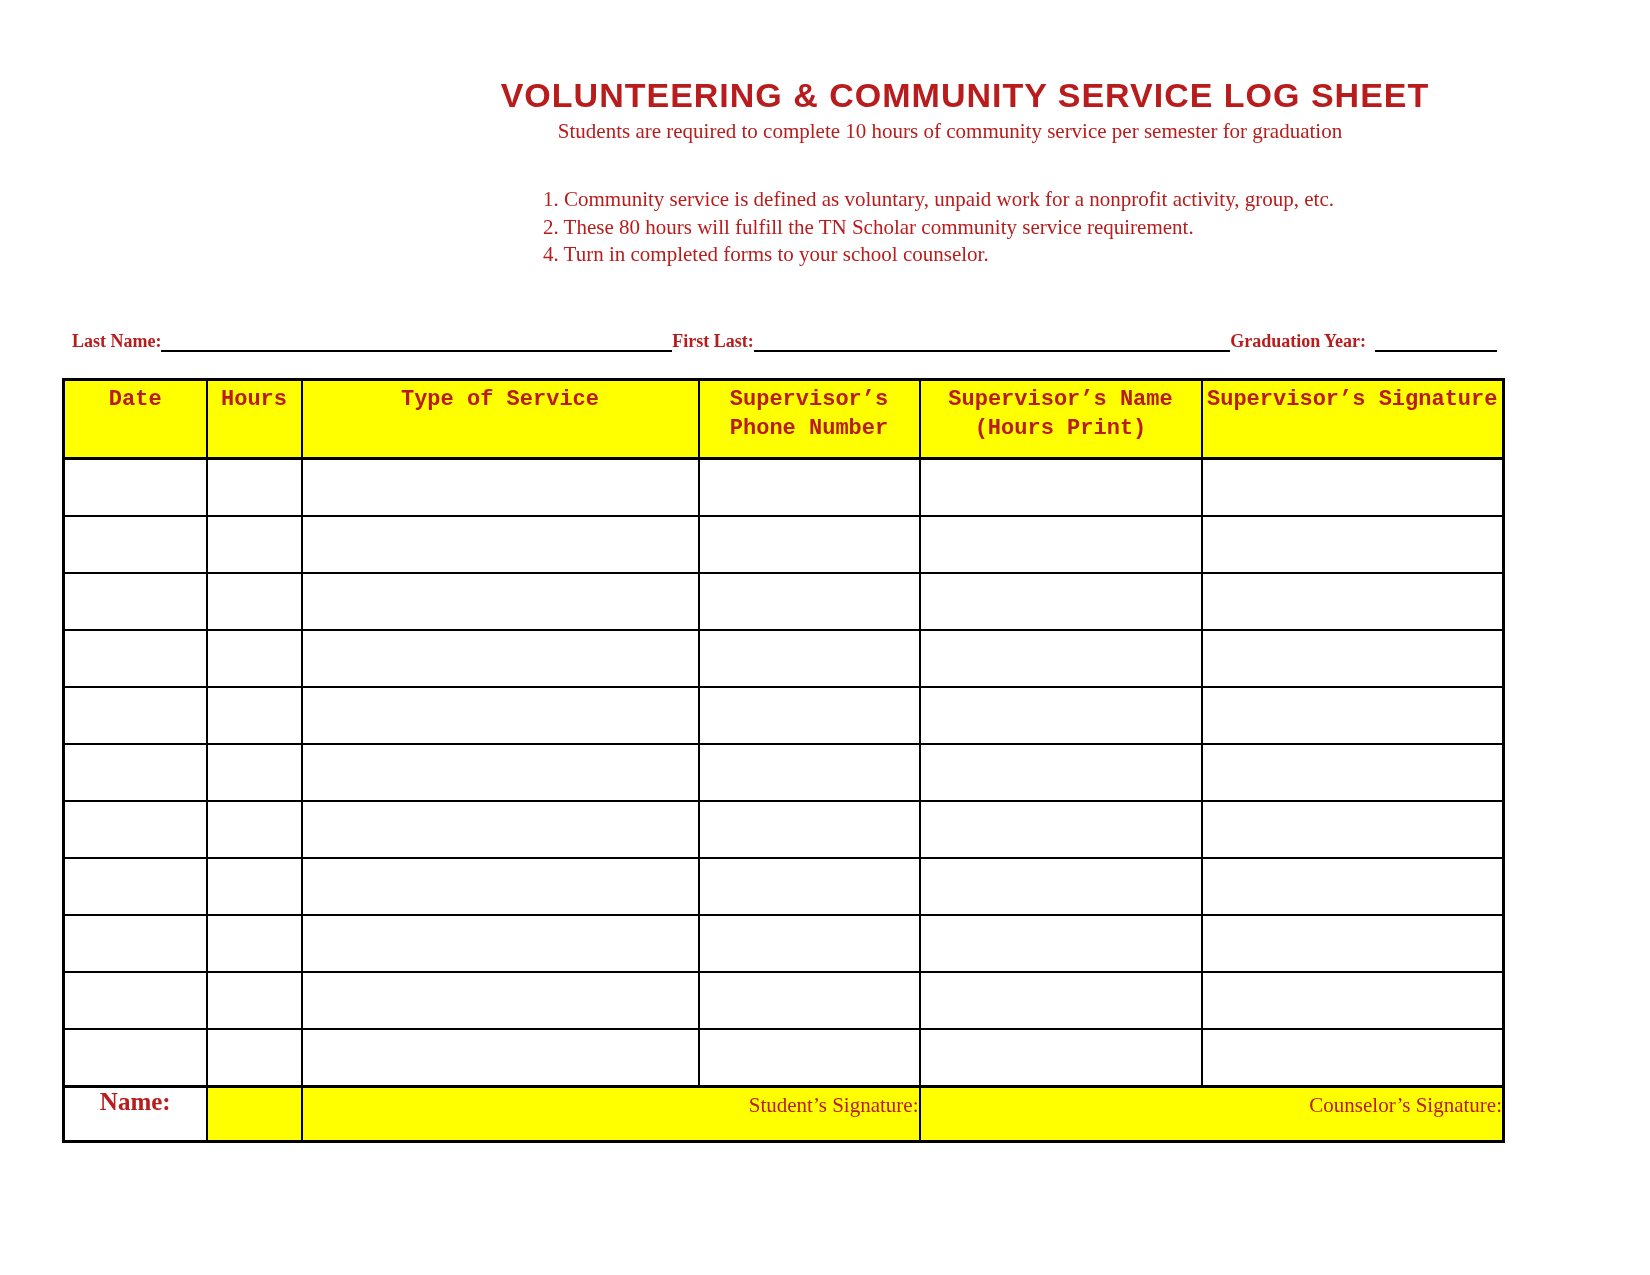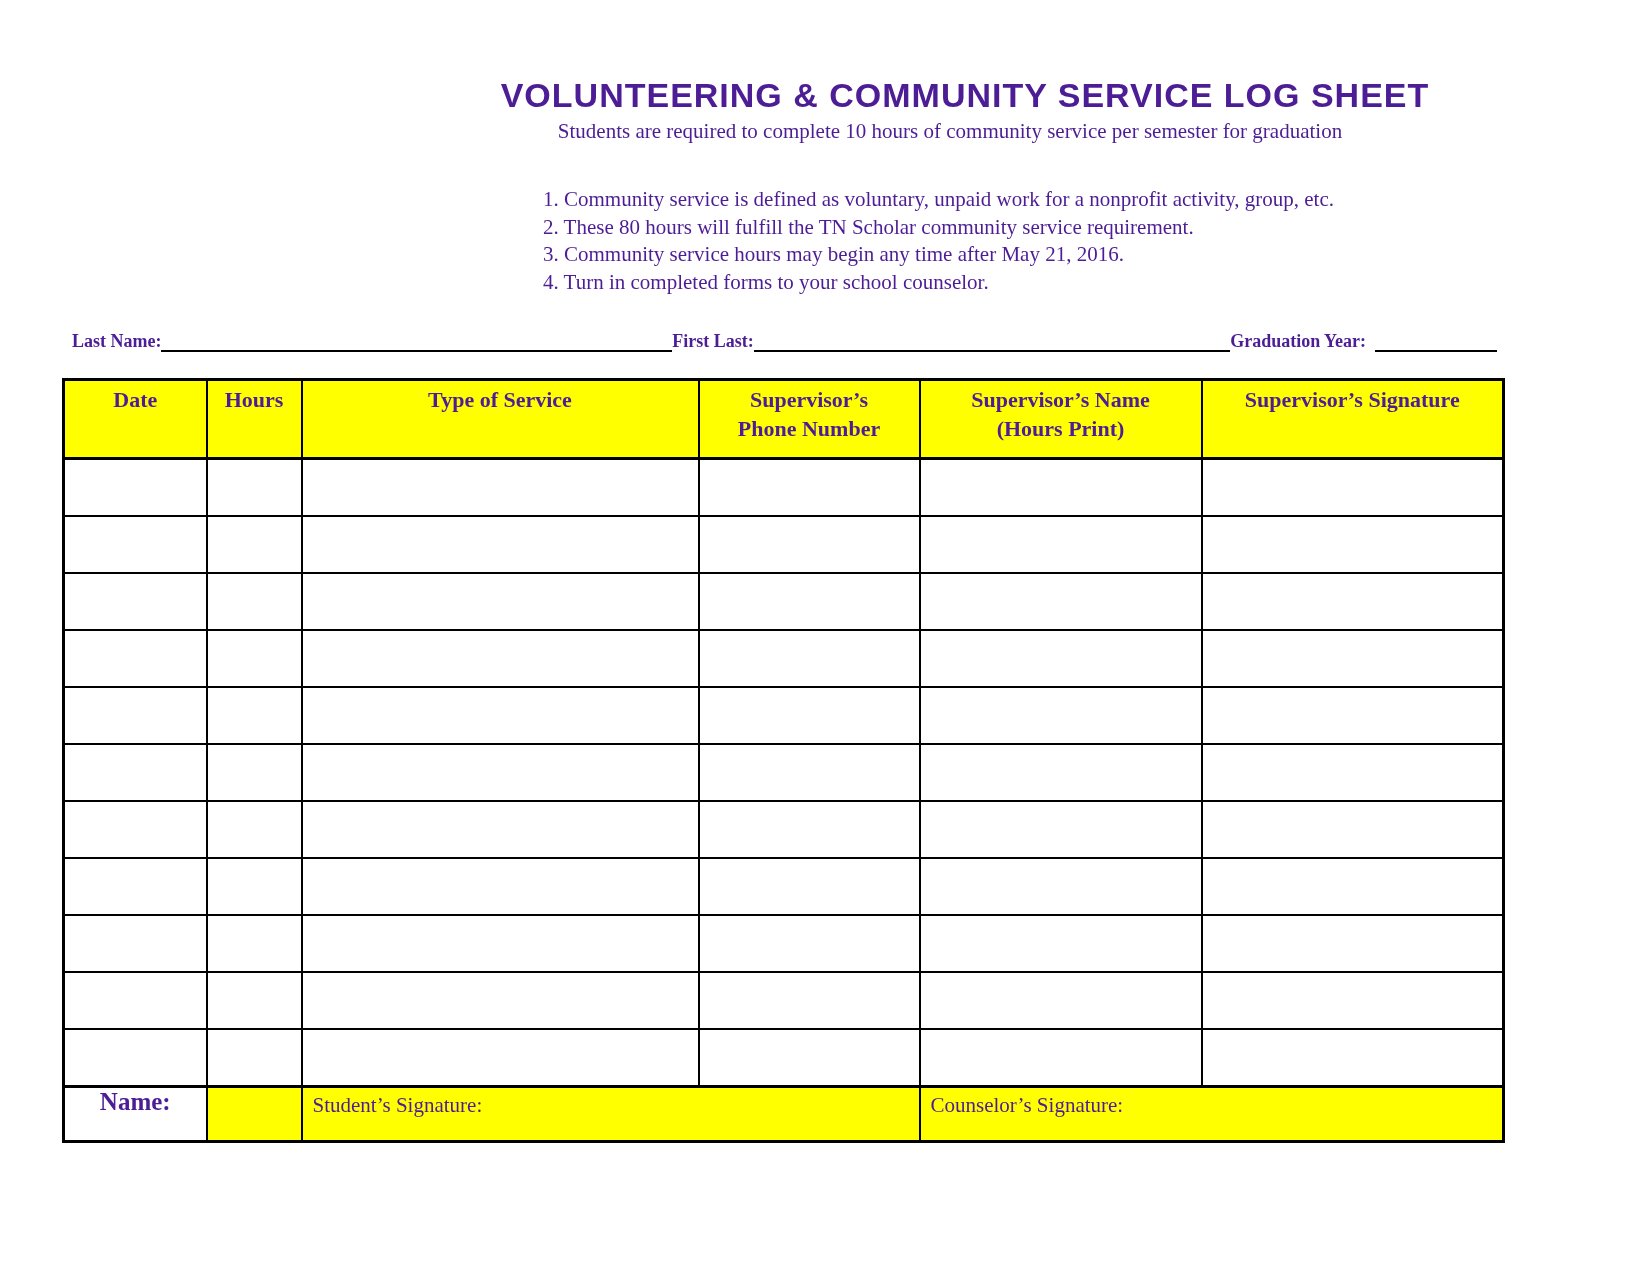--- a/index.html
+++ b/index.html
@@ -5,21 +5,21 @@
   html, body {
     margin: 0;
     padding: 0;
     background: #ffffff;
   }
   .page {
     position: relative;
     width: 1650px;
     height: 1275px;
     background: #ffffff;
-    color: #4c1d95;
+    color: #b91c1c;
     font-family: "Liberation Serif", serif;
     overflow: hidden;
   }
 
   
   .form-title {
     position: absolute;
     top: 76px;
     left: 290px;
     width: 1350px;
@@ -80,21 +80,21 @@
     border-collapse: collapse;
     table-layout: fixed;
     border: 3px solid #000;
   }
   .log-table th, .log-table td {
     border: 2px solid #000;
     padding: 0;
   }
   .log-table thead th {
     background: #FFFF00;
-    font-family: Liberation Serif, serif;
+    font-family: Liberation Mono, monospace;
     font-weight: bold;
     font-size: 22px;
     line-height: 29px;
     text-align: center;
     vertical-align: top;
     padding-top: 4px;
     height: 72px;
     border-bottom: 3px solid #000;
   }
   .log-table tbody td {
@@ -110,21 +110,21 @@
     background: #ffffff;
     text-align: center;
     font-weight: bold;
     font-size: 25px;
     padding-top: 4px;
   }
   .hours-total-cell { background: #FFFF00; }
   .sig-cell {
     background: #FFFF00;
     font-size: 21px;
-    text-align: left;
+    text-align: right;
   }
   .sig-cell .sig-label {
     display: inline-block;
     padding: 5px 0 0 10px;
   }
   .hline2 {  }
 </style>
 </head>
 <body>
 
@@ -132,21 +132,20 @@
 
   <div class="form-title">VOLUNTEERING &amp; COMMUNITY SERVICE LOG SHEET</div>
 
   <div class="intro">
     <div>Students are required to complete 10 hours of community service per semester for graduation</div>
   </div>
 
   <div class="guidelines">
     <div>1. Community service is defined as voluntary, unpaid work for a nonprofit activity, group, etc.</div>
     <div>2. These 80 hours will fulfill the TN Scholar community service requirement.</div>
-    <div>3. Community service hours may begin any time after May 21, 2016.</div>
     <div>4. Turn in completed forms to your school counselor.</div>
   </div>
 
   <div class="names-row">
     <span class="label">Last Name:</span>
     <span class="fill fill-last"></span>
     <span class="label">First Last:</span>
     <span class="fill fill-first"></span>
     <span class="label">Graduation Year:</span>
     <span class="fill fill-grad"></span>

